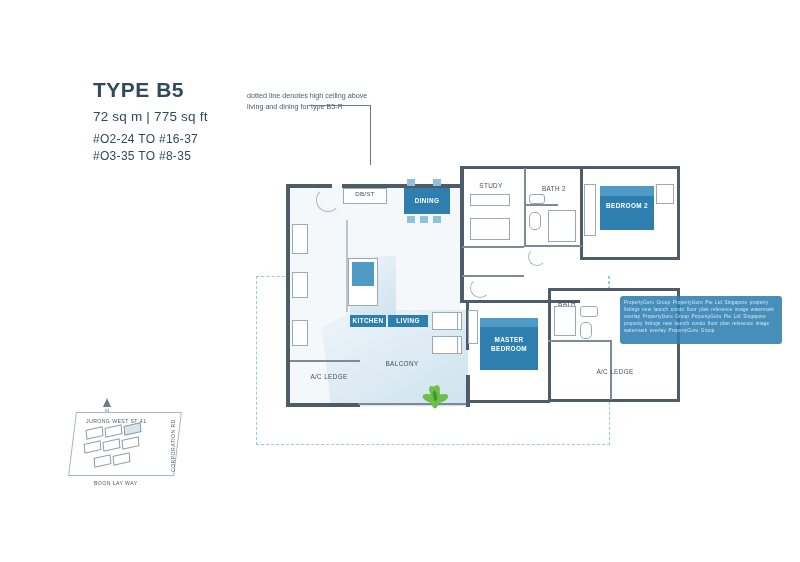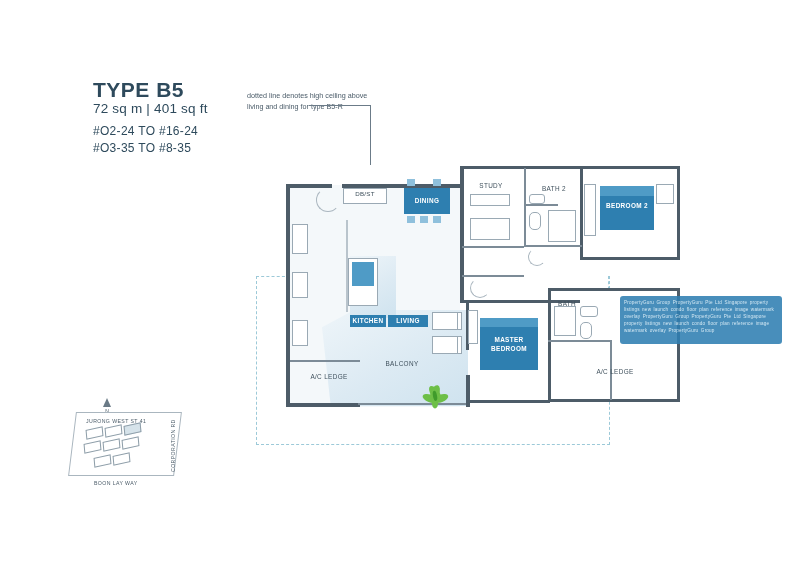--- a/index.html
+++ b/index.html
@@ -27,21 +27,21 @@
     left: 93px;
     top: 78px;
     width: 200px;
   }
   .unit-type {
     font-size: 21px;
     font-weight: bold;
     letter-spacing: 0.5px;
     color: #2e4a5c;
     line-height: 1.1;
-    margin-bottom: 0;
+    margin-bottom: 8px;
   }
   .unit-area {
     font-size: 13.5px;
     color: #2e4a5c;
     letter-spacing: 0.2px;
     margin-bottom: 7px;
   }
   .unit-stack {
     font-size: 12px;
     color: #2e4a5c;
@@ -286,22 +286,22 @@
     border-top-color: transparent;
   }
 </style>
 </head>
 <body>
 
 <div class="stage">
 
   <div class="title-block">
     <div class="unit-type">TYPE B5</div>
-    <div class="unit-area">72 sq m  |  401 sq ft</div>
-    <div class="unit-stack">#O2-24 TO #16-24</div>
+    <div class="unit-area">72 sq m  |  775 sq ft</div>
+    <div class="unit-stack">#O2-24 TO #16-37</div>
     <div class="unit-stack">#O3-35 TO #8-35</div>
   </div>
 
   <div class="ceiling-note">dotted line denotes high ceiling above living and dining for type B5-R</div>
   <div class="note-leader"></div>
   <div class="note-leader-v"></div>
 
   <div class="dash-boundary"></div>
   <div class="dash-top-left"></div>
   <div class="dash-right-up"></div>

